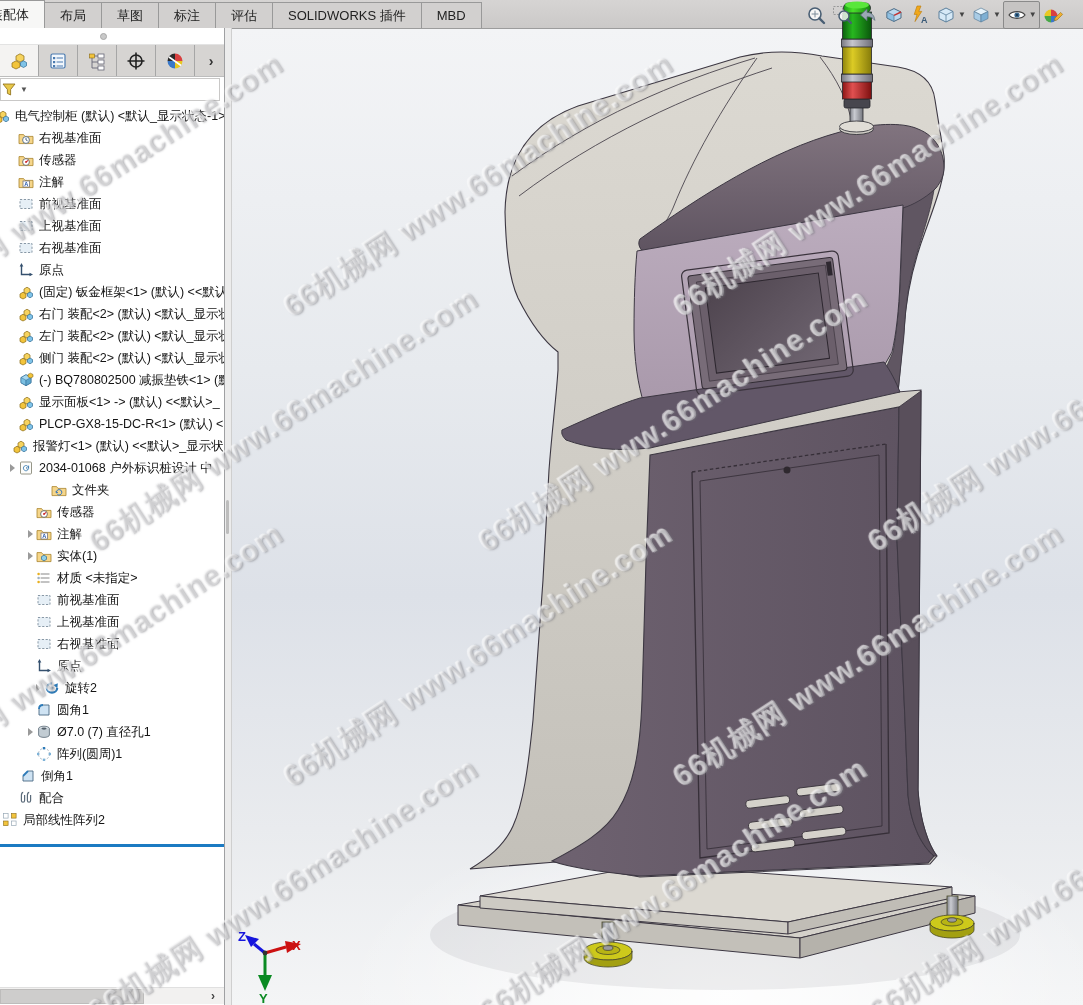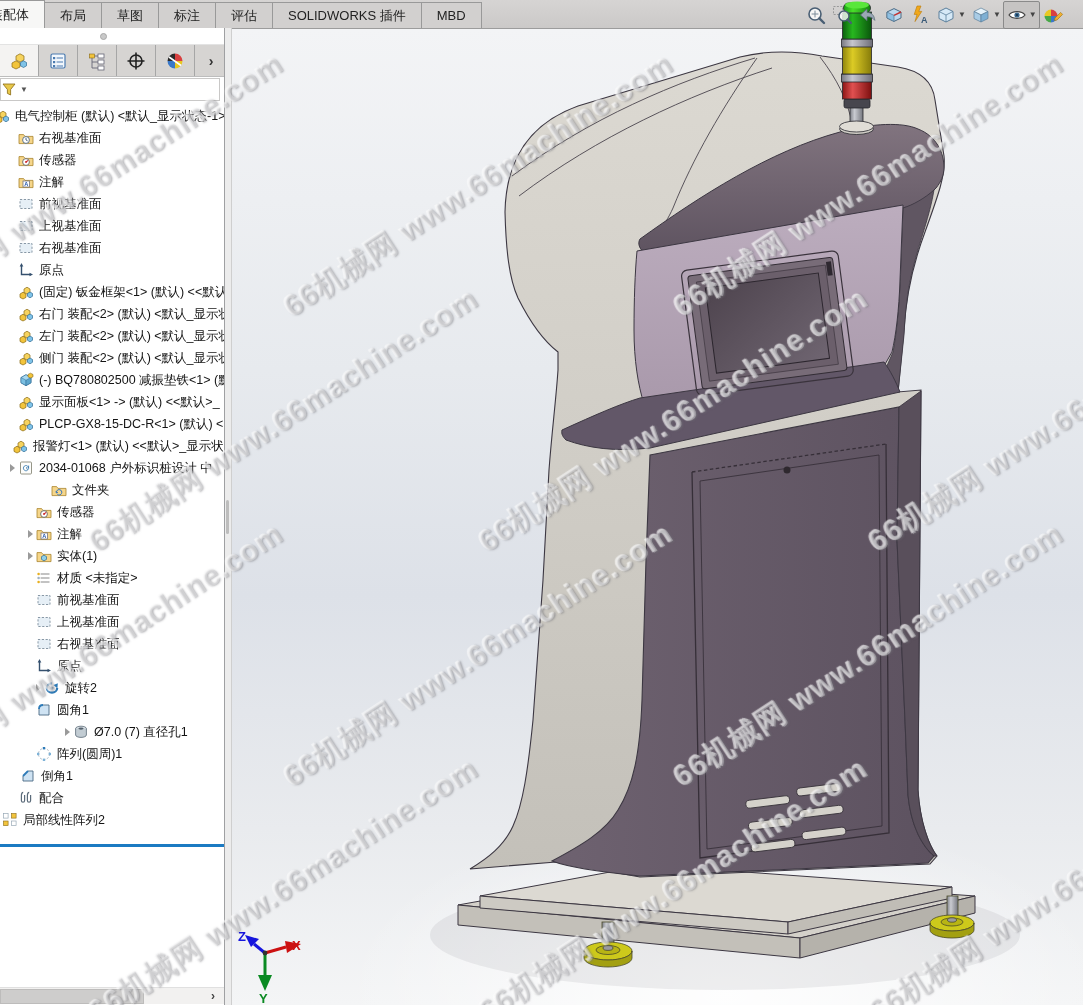--- a/index.html
+++ b/index.html
@@ -672,21 +672,21 @@
         <div class="trow" style="padding-left: 24px;">
           <span class="arrowslot"></span>
           <span class="ticon">
             <svg width="16" height="16" viewBox="0 0 16 16">
               <path d="M13,13 L3,13 L3,7 Q3,3 7,3 L13,3 Z" fill="#cfe3f3" stroke="#4a6a84" stroke-width=".9"></path>
               <path d="M3,7 Q3,3 7,3" fill="none" stroke="#2e7bb8" stroke-width="1.8"></path>
             </svg>
           </span>
           <span class="tlabel">圆角1</span>
         </div>
-        <div class="trow" style="padding-left: 24px; margin-left: 37px;">
+        <div class="trow" style="padding-left: 24px;">
           <span class="arrowslot">
             <span class="xarrow"></span>
           </span>
           <span class="ticon">
             <svg width="16" height="16" viewBox="0 0 16 16">
               <ellipse cx="8" cy="4.6" rx="5.4" ry="2.4" fill="#dde4e9" stroke="#5a6a76" stroke-width=".8"></ellipse>
               <path d="M2.6,4.6 L2.6,11 A5.4,2.4 0 0 0 13.4,11 L13.4,4.6" fill="#c2ccd3" stroke="#5a6a76" stroke-width=".8"></path>
               <ellipse cx="8" cy="4.6" rx="2.6" ry="1.1" fill="#55616c"></ellipse>
             </svg>
           </span>

